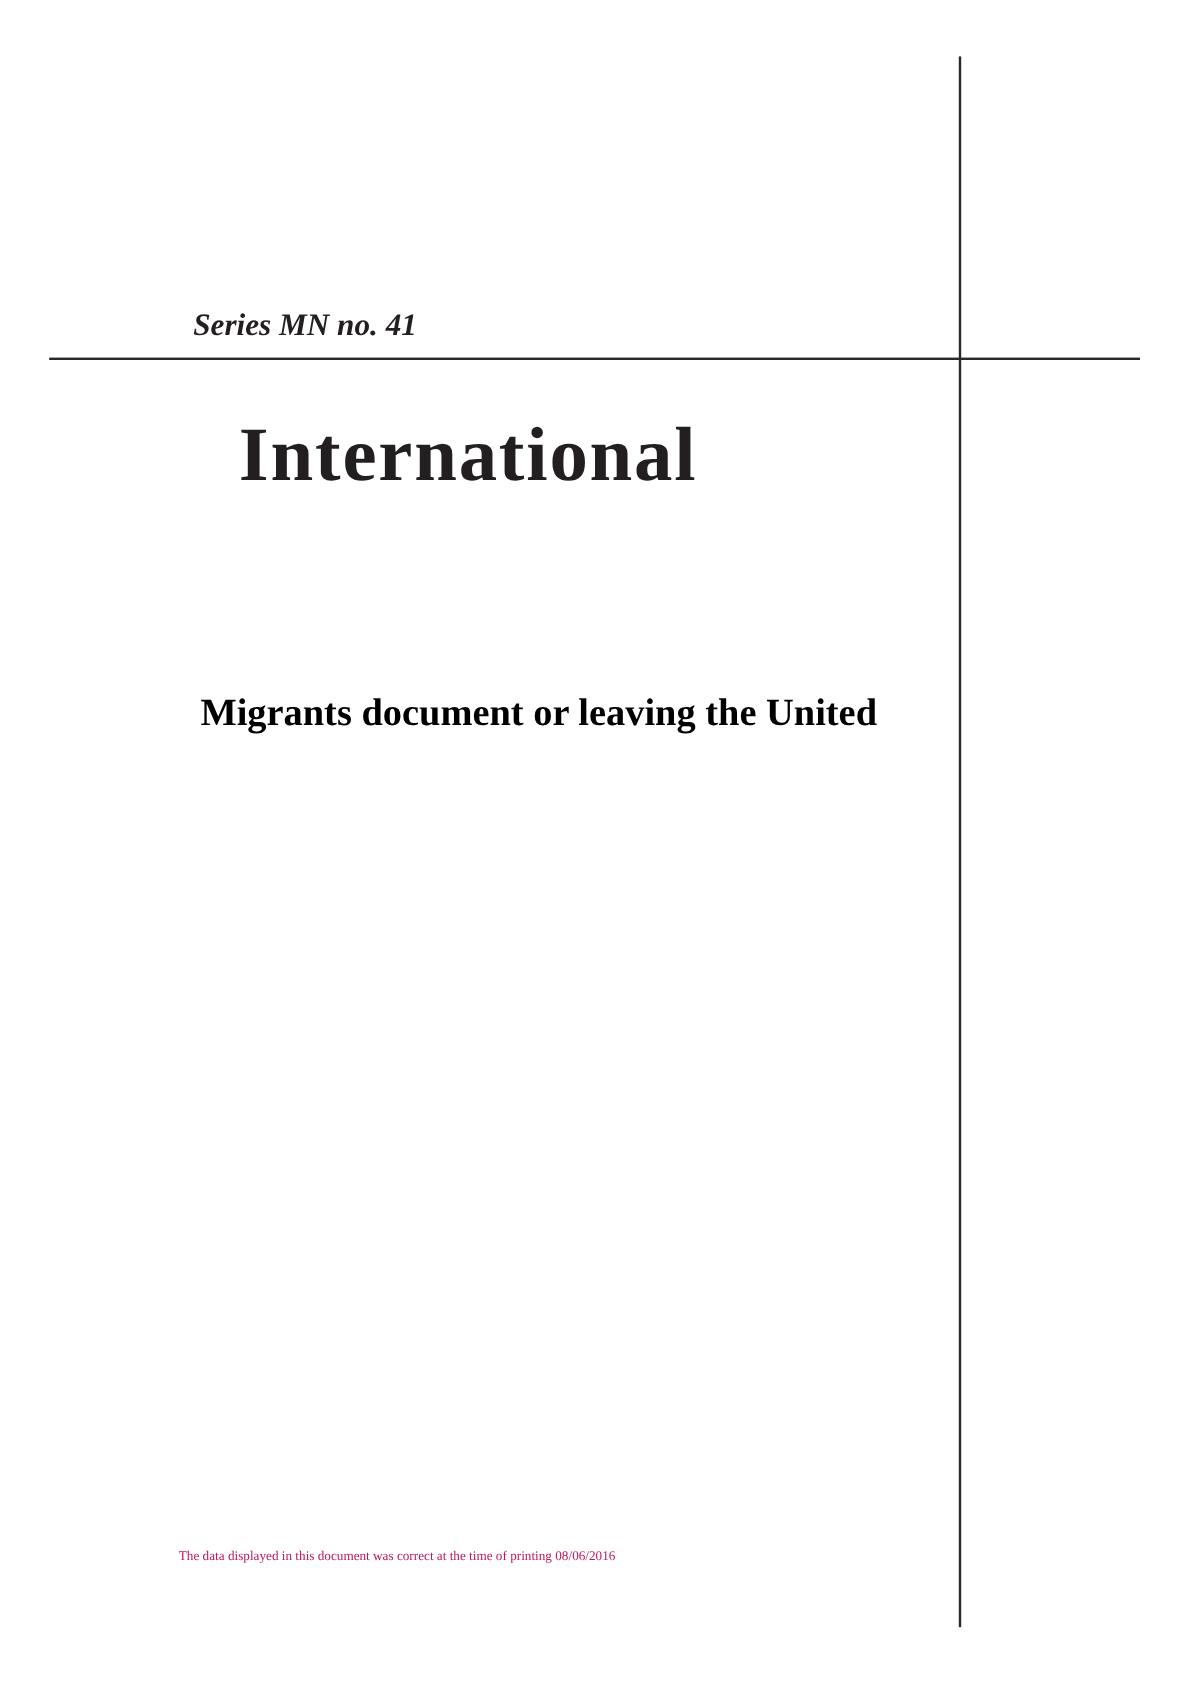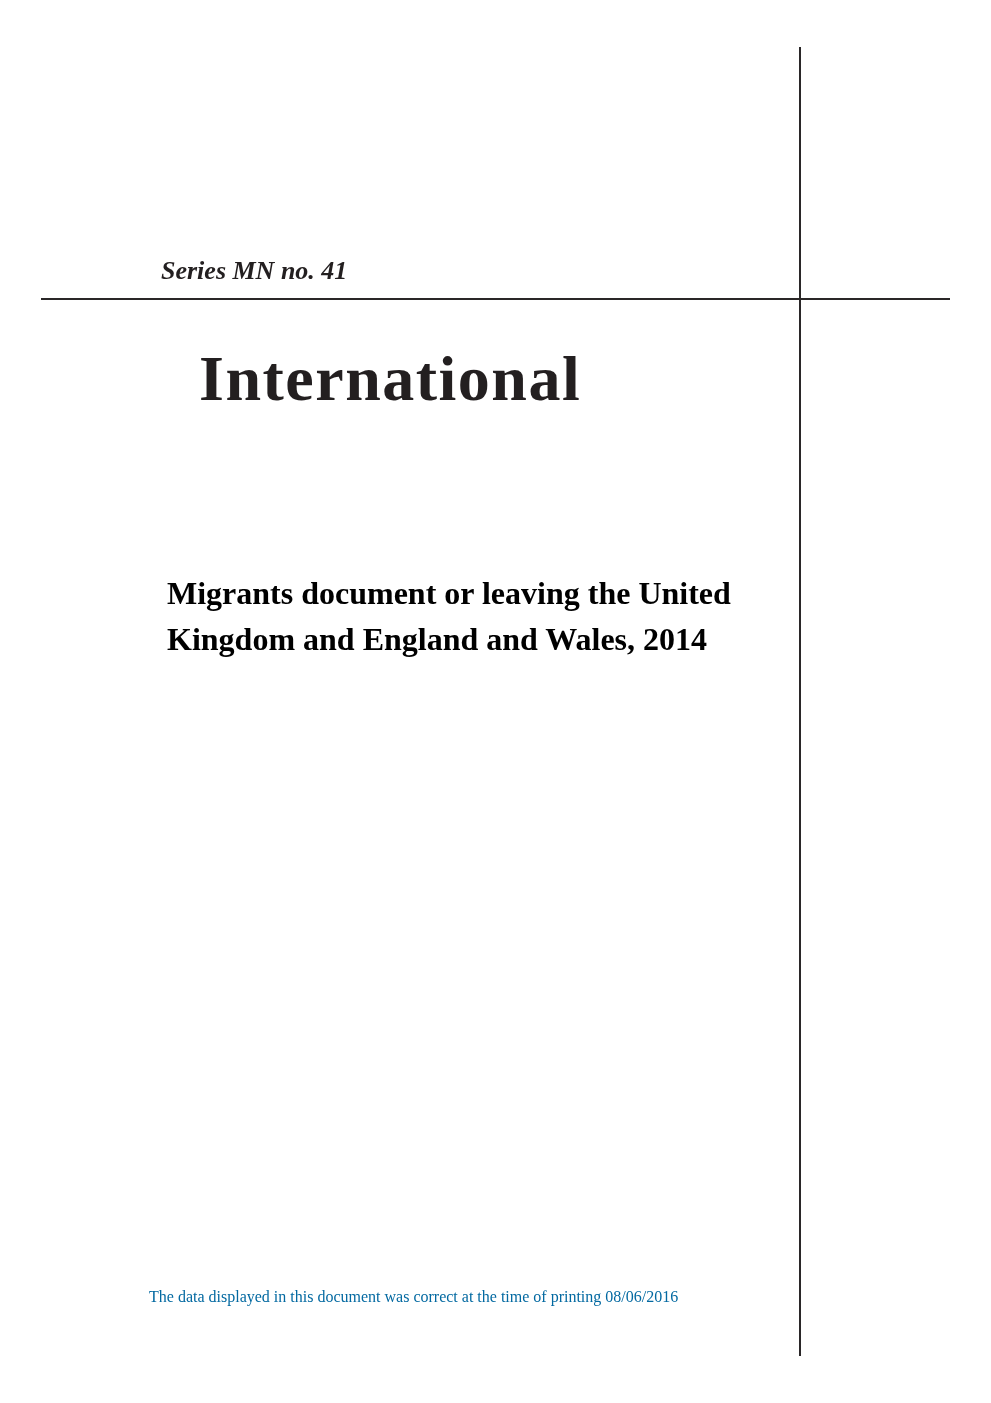--- a/index.html
+++ b/index.html
@@ -59,36 +59,35 @@
       font-size: 32px;
       font-weight: bold;
       line-height: 46px;
       color: #000000;
     }
     .subtitle div { white-space: nowrap; }
     .footer-note {
       position: absolute;
       left: 149px;
       top: 1287px;
-      font-size: 16px;
+      font-size: 11px;
       line-height: 20px;
-      color: #0369a1;
+      color: #be185d;
       white-space: nowrap;
     }
   </style>
 </head>
 <body>
 
 <div class="vline"></div>
 <div class="hline"></div>
 
 <div class="series">Series MN no. 41</div>
 
 <div class="title">
   <div>International</div>
 </div>
 
 <div class="subtitle">
   <div>Migrants document or leaving the United</div>
-  <div>Kingdom and England and Wales, 2014</div>
 </div>
 
 <div class="footer-note">The data displayed in this document was correct at the time of printing 08/06/2016</div>
 
 </body></html>

